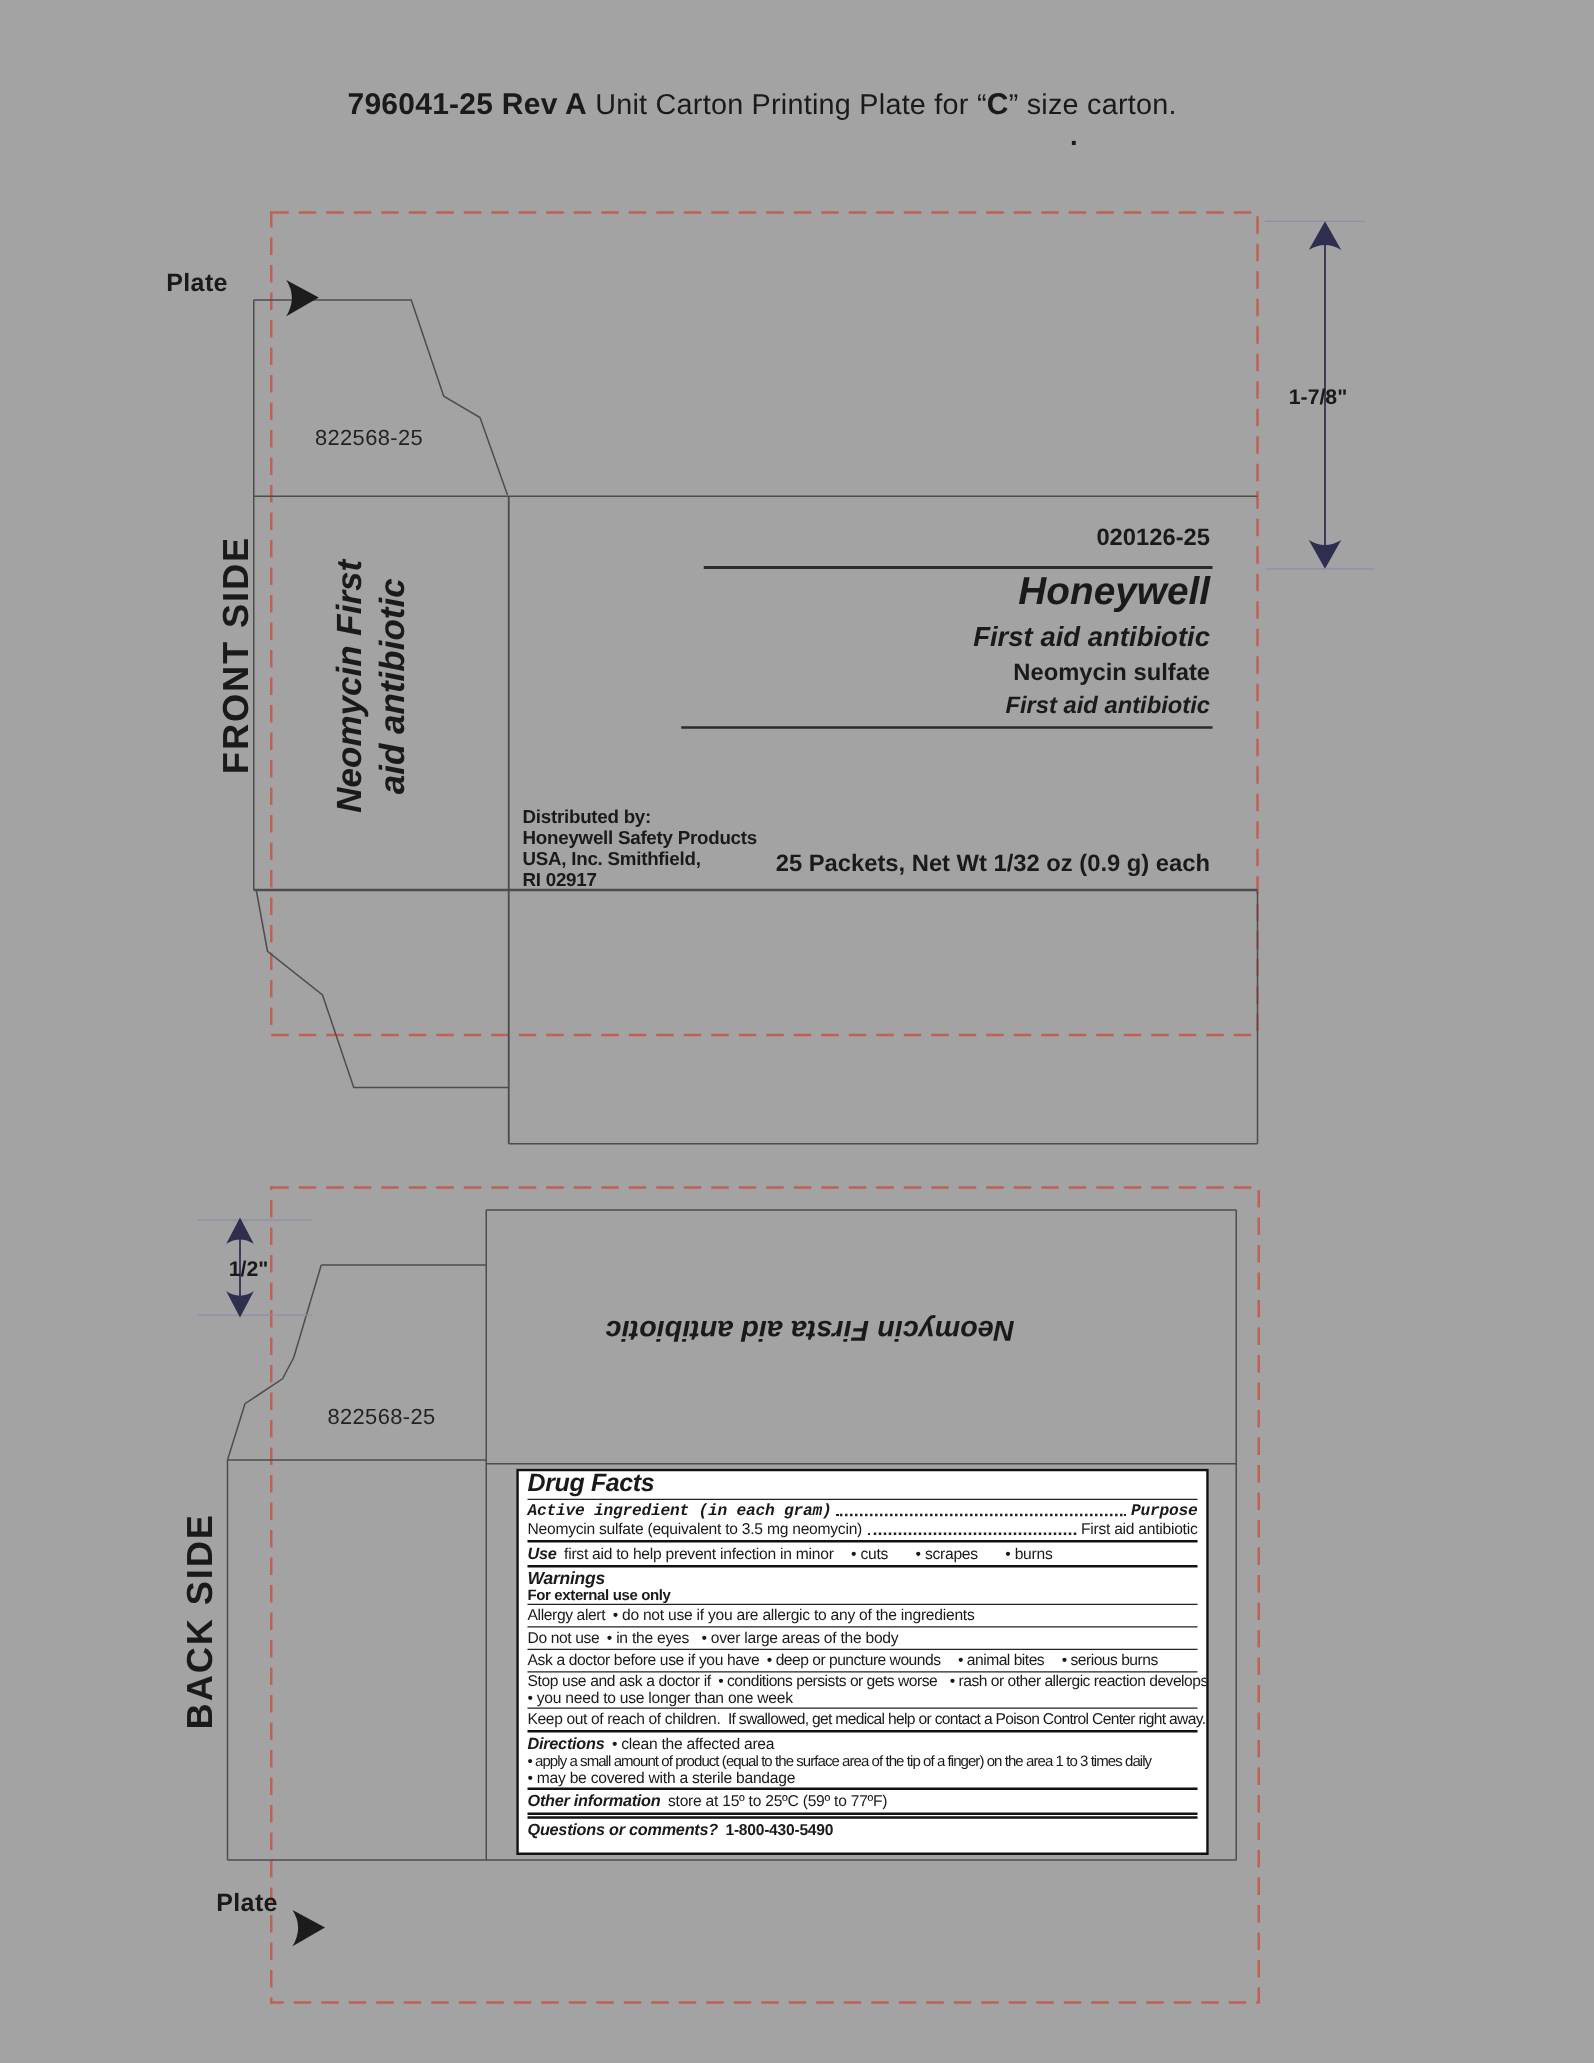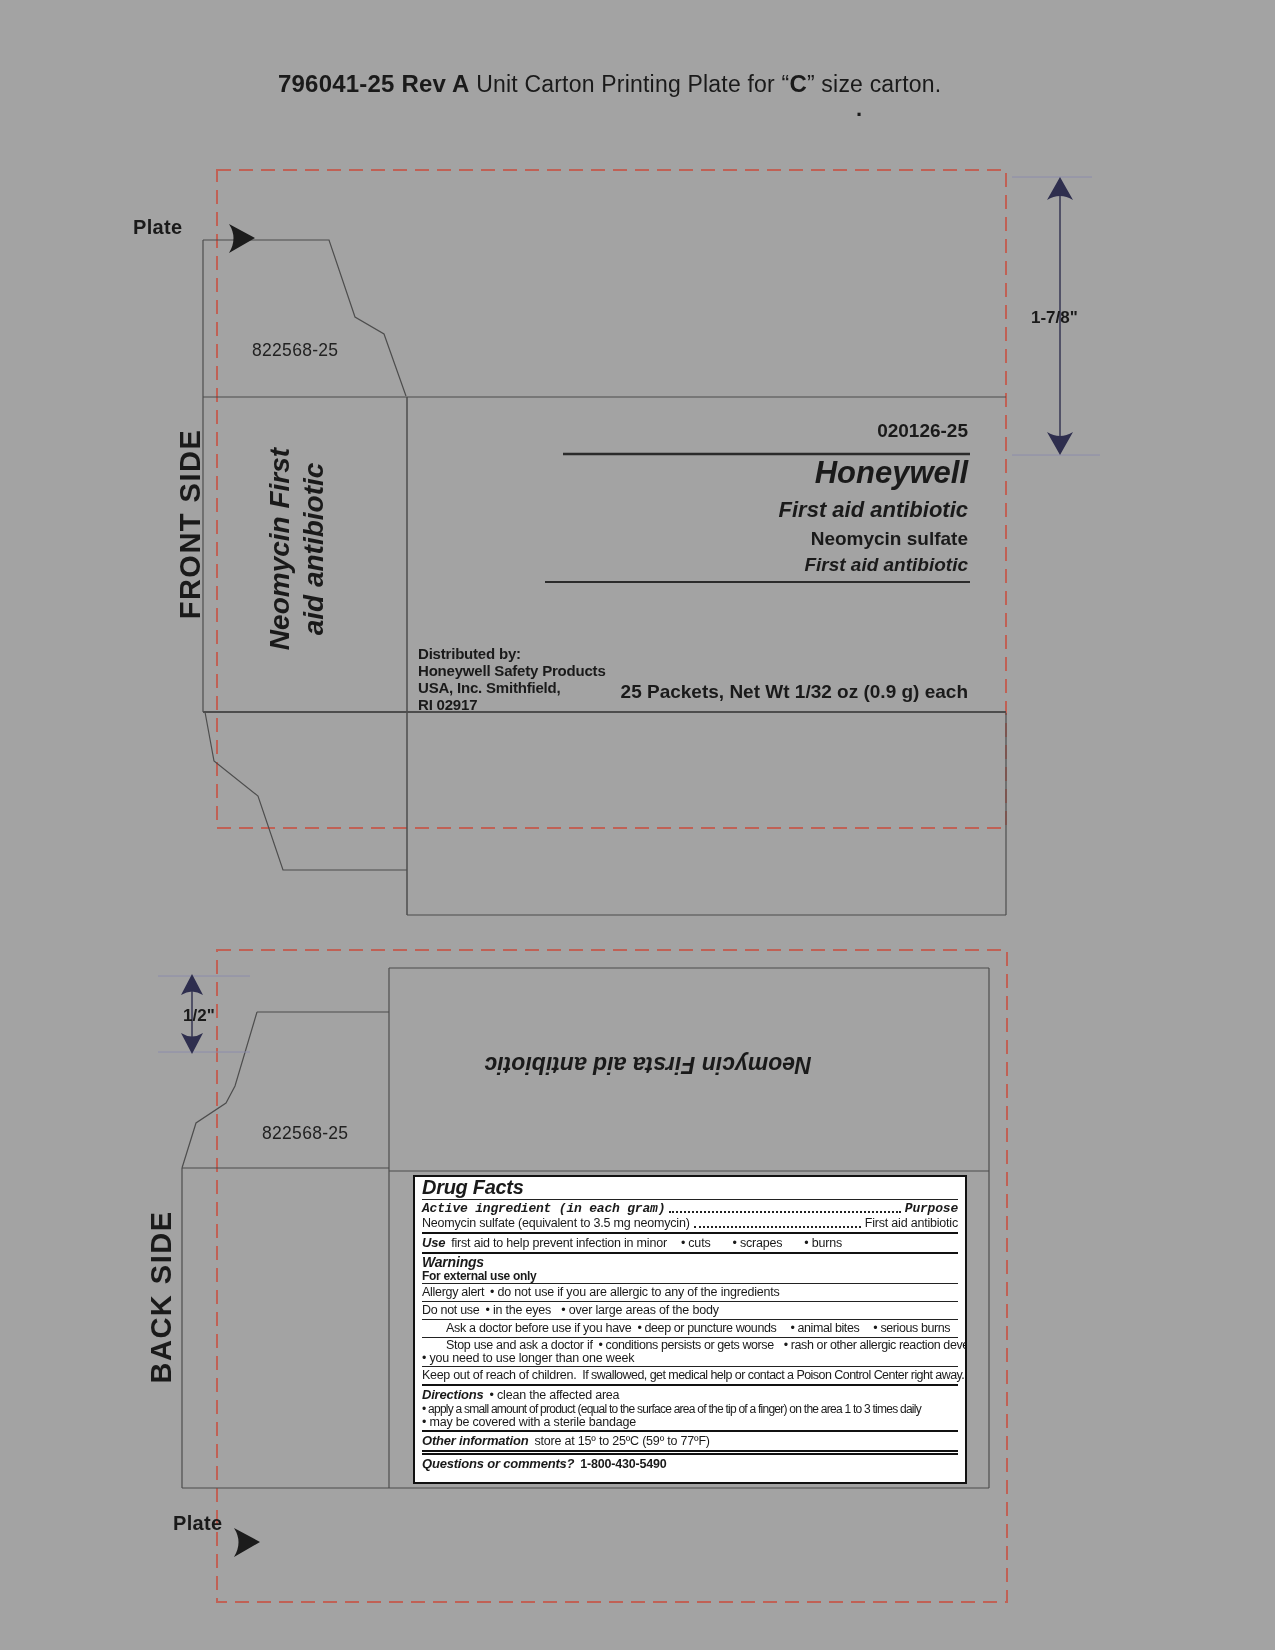--- a/index.html
+++ b/index.html
@@ -48,21 +48,21 @@
   .df hr{border:0;border-top:1px solid #222;margin:1px 0;}
   .df hr.thick{border-top:2.5px solid #111;margin:1px 0;}
   .df-row{white-space:nowrap;}
   .df-leader{display:flex;align-items:flex-end;line-height:15px;}
   .df-leader span{white-space:nowrap;}
   .dots{flex:1;border-bottom:2px dotted #222;margin:0 4px 3px 4px;}
   .bi{font-weight:bold;font-style:italic;font-family:Liberation Mono, monospace;}
   .lead-bi{font-weight:bold;font-style:italic;margin-right:6px;}
   .lead-b{font-weight:normal;margin-right:6px;letter-spacing:-.3px;}
   .fs13{font-size:13px;} .ml10{margin-left:10px;} .ml14{margin-left:14px;} .ml22{margin-left:22px;}
-  .tight{letter-spacing:-.4px;margin-left:24px;}
+  .tight{letter-spacing:-.4px;}
   .tighter{letter-spacing:-.55px;}
   .tightest{font-size:12px;letter-spacing:-.75px;}
   .wtitle{font-size:14px;font-weight:bold;font-style:italic;line-height:15px;}
   .wext{font-size:12px;font-weight:bold;line-height:12px;letter-spacing:-.3px;}
   .lh16{line-height:16px;} .lh15{line-height:15px;} .lh13{line-height:13px;}
 </style>
 </head>
 <body>
 
 <div class="canvas">

